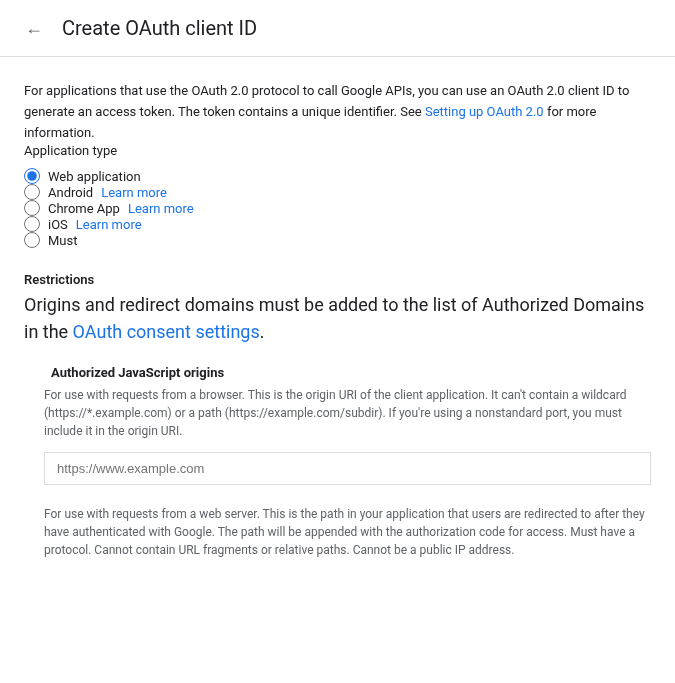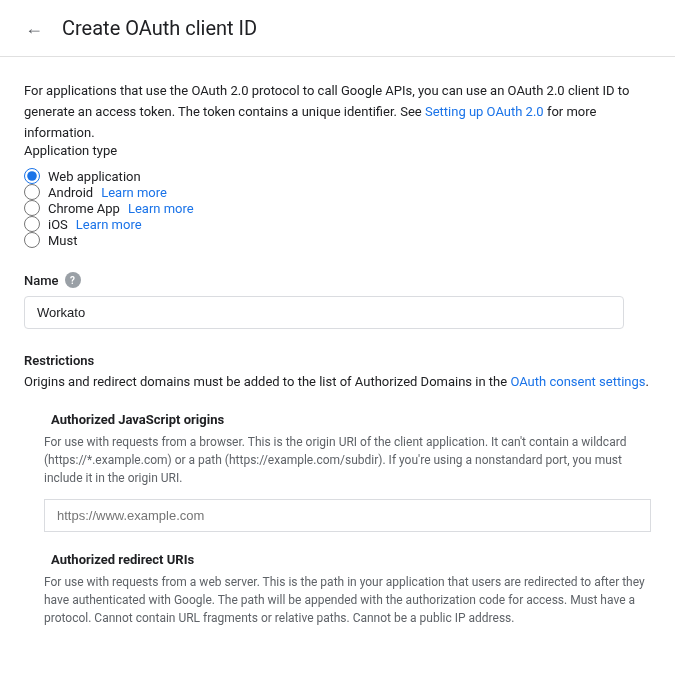--- a/index.html
+++ b/index.html
@@ -115,21 +115,21 @@
       color: #202124;
       margin-bottom: 4px;
     }
     .restrictions-desc {
       font-size: 13px;
       color: #202124;
       line-height: 1.5;
       margin-bottom: 4px;
     }
     .restrictions-note {
-      font-size: 13px;
+      font-size: 18px;
       color: #202124;
       line-height: 1.5;
       margin-bottom: 20px;
     }
     .subsection-title {
       font-size: 13px;
       font-weight: 700;
       color: #202124;
       margin-bottom: 6px;
       margin-left: 7px;
@@ -200,45 +200,35 @@
       </label>
 
       <label class="radio-option">
         <input type="radio" name="app_type" style="">
         <span>Must</span>
       </label>
 
     </div>
   </div>
 
-  <div class="name-section">
-    <div class="name-label">
-      <span>Name</span>
-      <span class="help-icon">?</span>
-    </div>
-    <div class="name-input-wrapper">
-      <input type="text" class="text-input" value="Workato" style="">
-    </div>
-  </div>
 
   <div class="restrictions-section">
     <div class="restrictions-title">Restrictions</div>
     <div class="restrictions-note">
       <span>Origins and redirect domains must be added to the list of Authorized Domains in the </span><a class="link">OAuth consent settings</a><span>.</span>
     </div>
 
     <div class="indent">
       <div class="subsection-title">Authorized JavaScript origins</div>
       <div class="subsection-desc">For use with requests from a browser. This is the origin URI of the client application. It can't contain a wildcard (https://*.example.com) or a path (https://example.com/subdir). If you're using a nonstandard port, you must include it in the origin URI.</div>
       <input type="text" class="uri-input" placeholder="https://www.example.com" style="">
     </div>
 
     <div style="height:20px"></div>
 
     <div class="indent">
-      <div class="subsection-title">Authorized redirect URIs</div>
       <div class="subsection-desc">For use with requests from a web server. This is the path in your application that users are redirected to after they have authenticated with Google. The path will be appended with the authorization code for access. Must have a protocol. Cannot contain URL fragments or relative paths. Cannot be a public IP address.</div>
 
     </div>
 
   </div>
 
 </div>
 
 </body></html>

